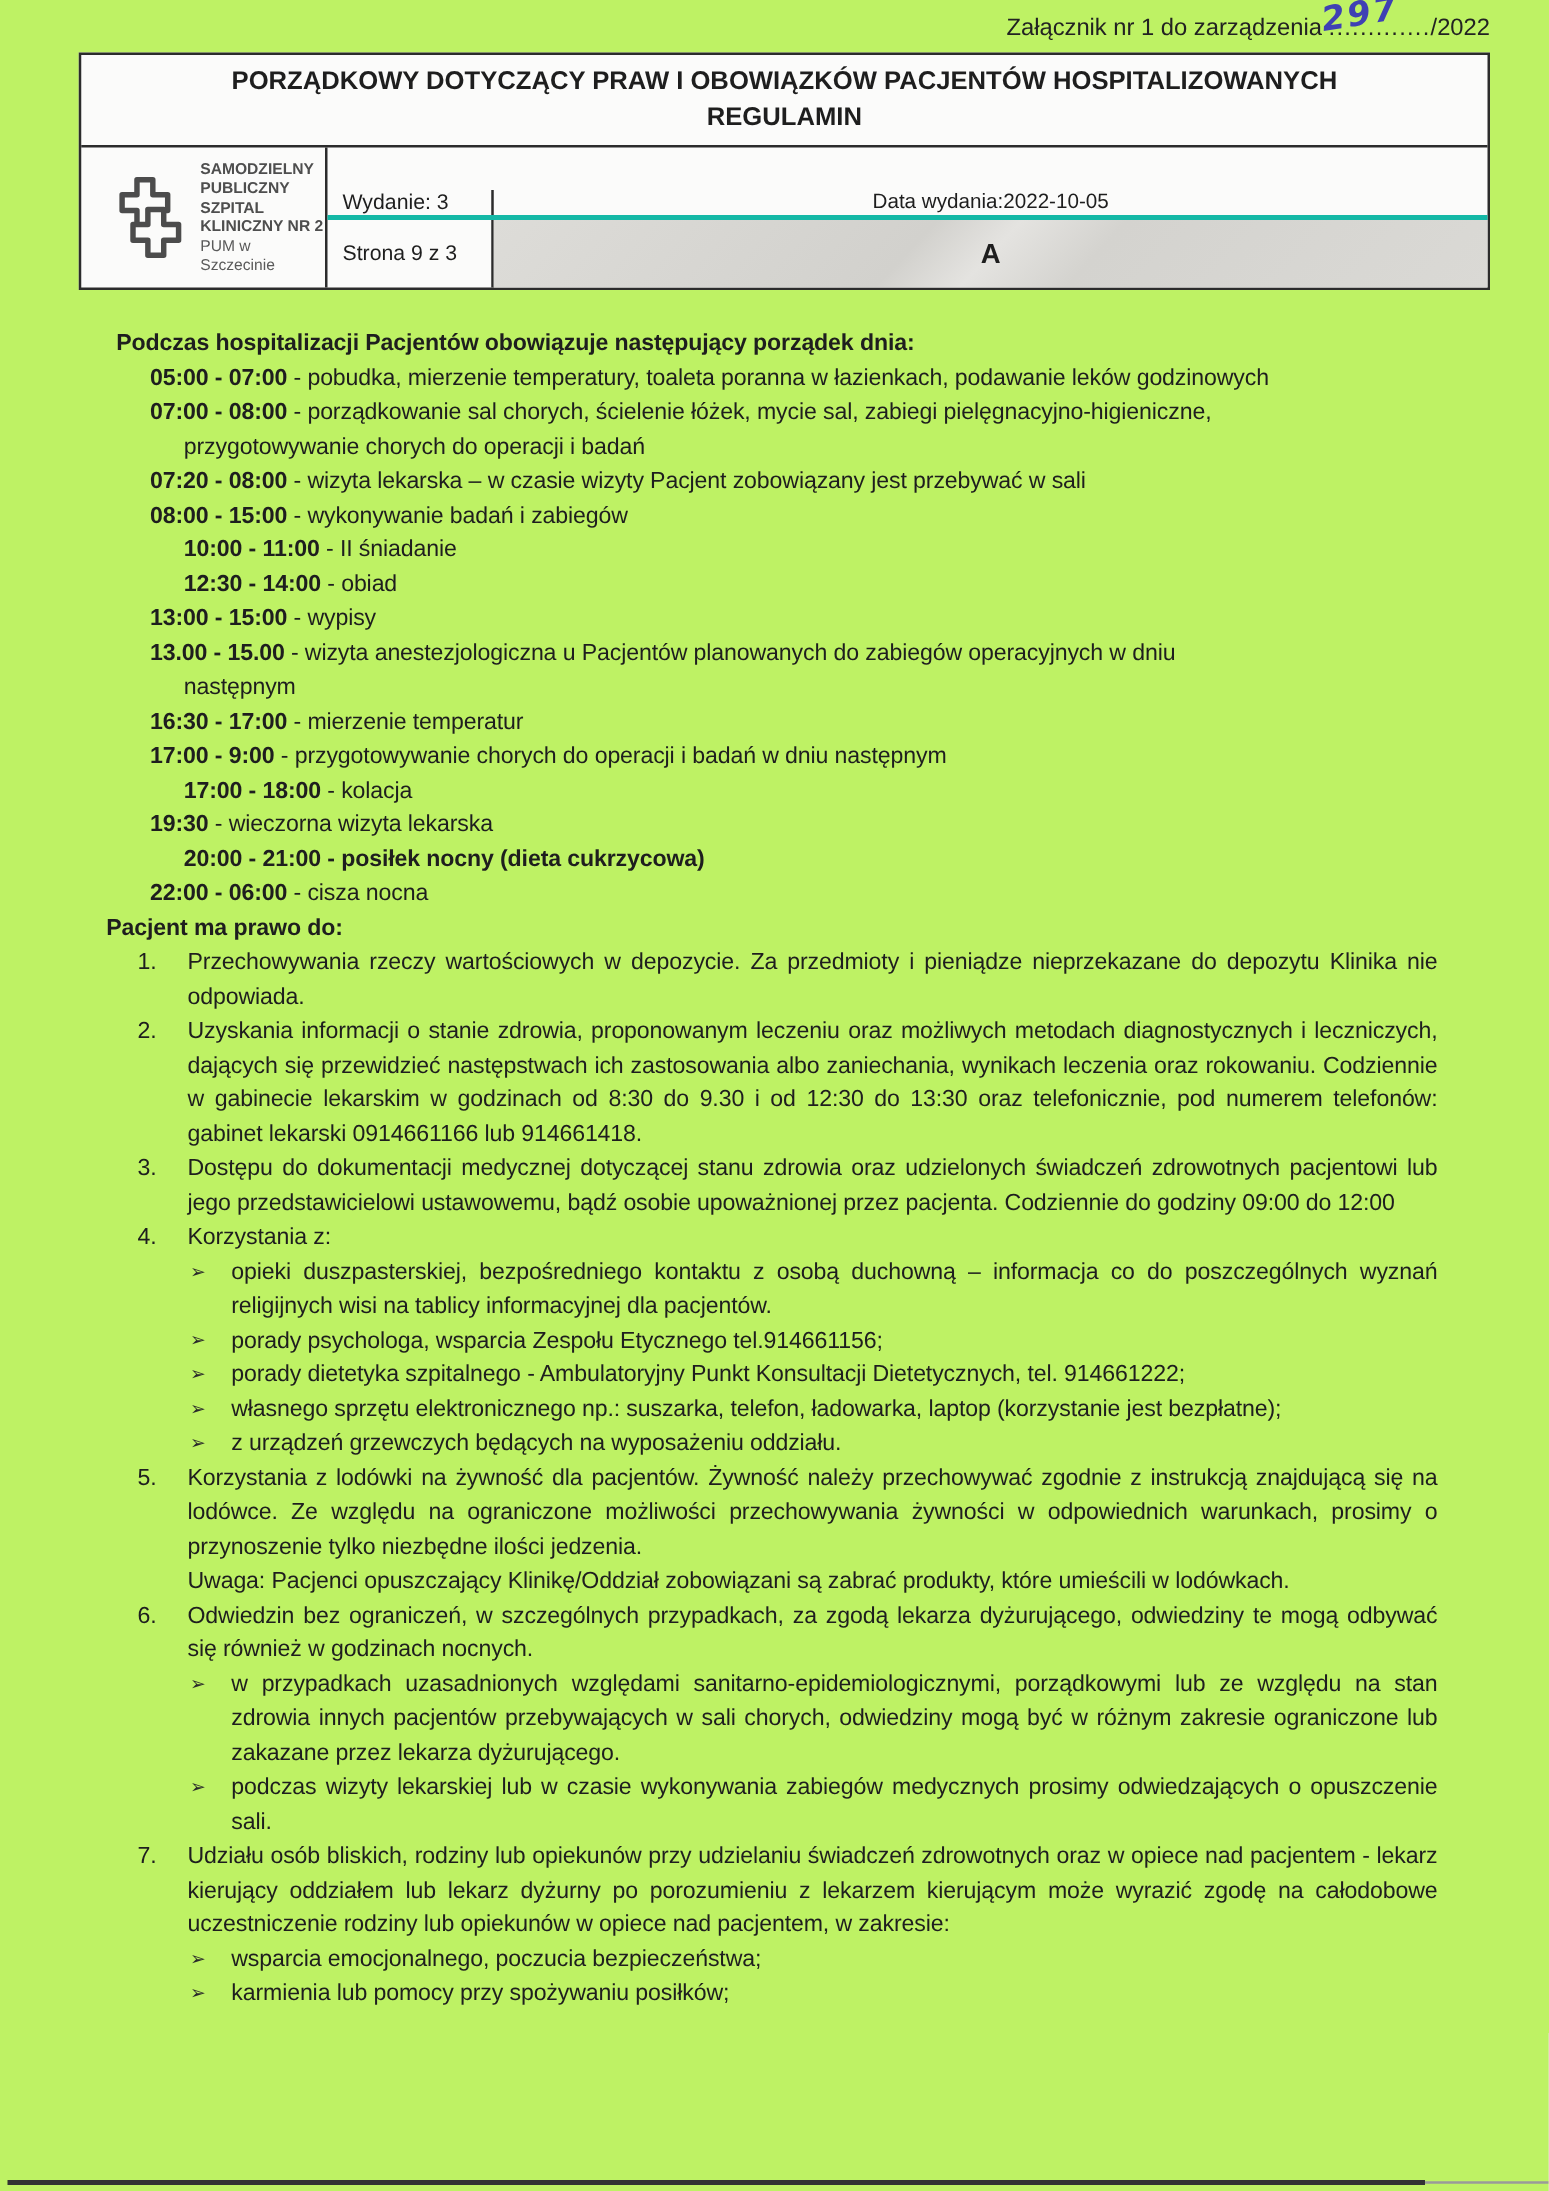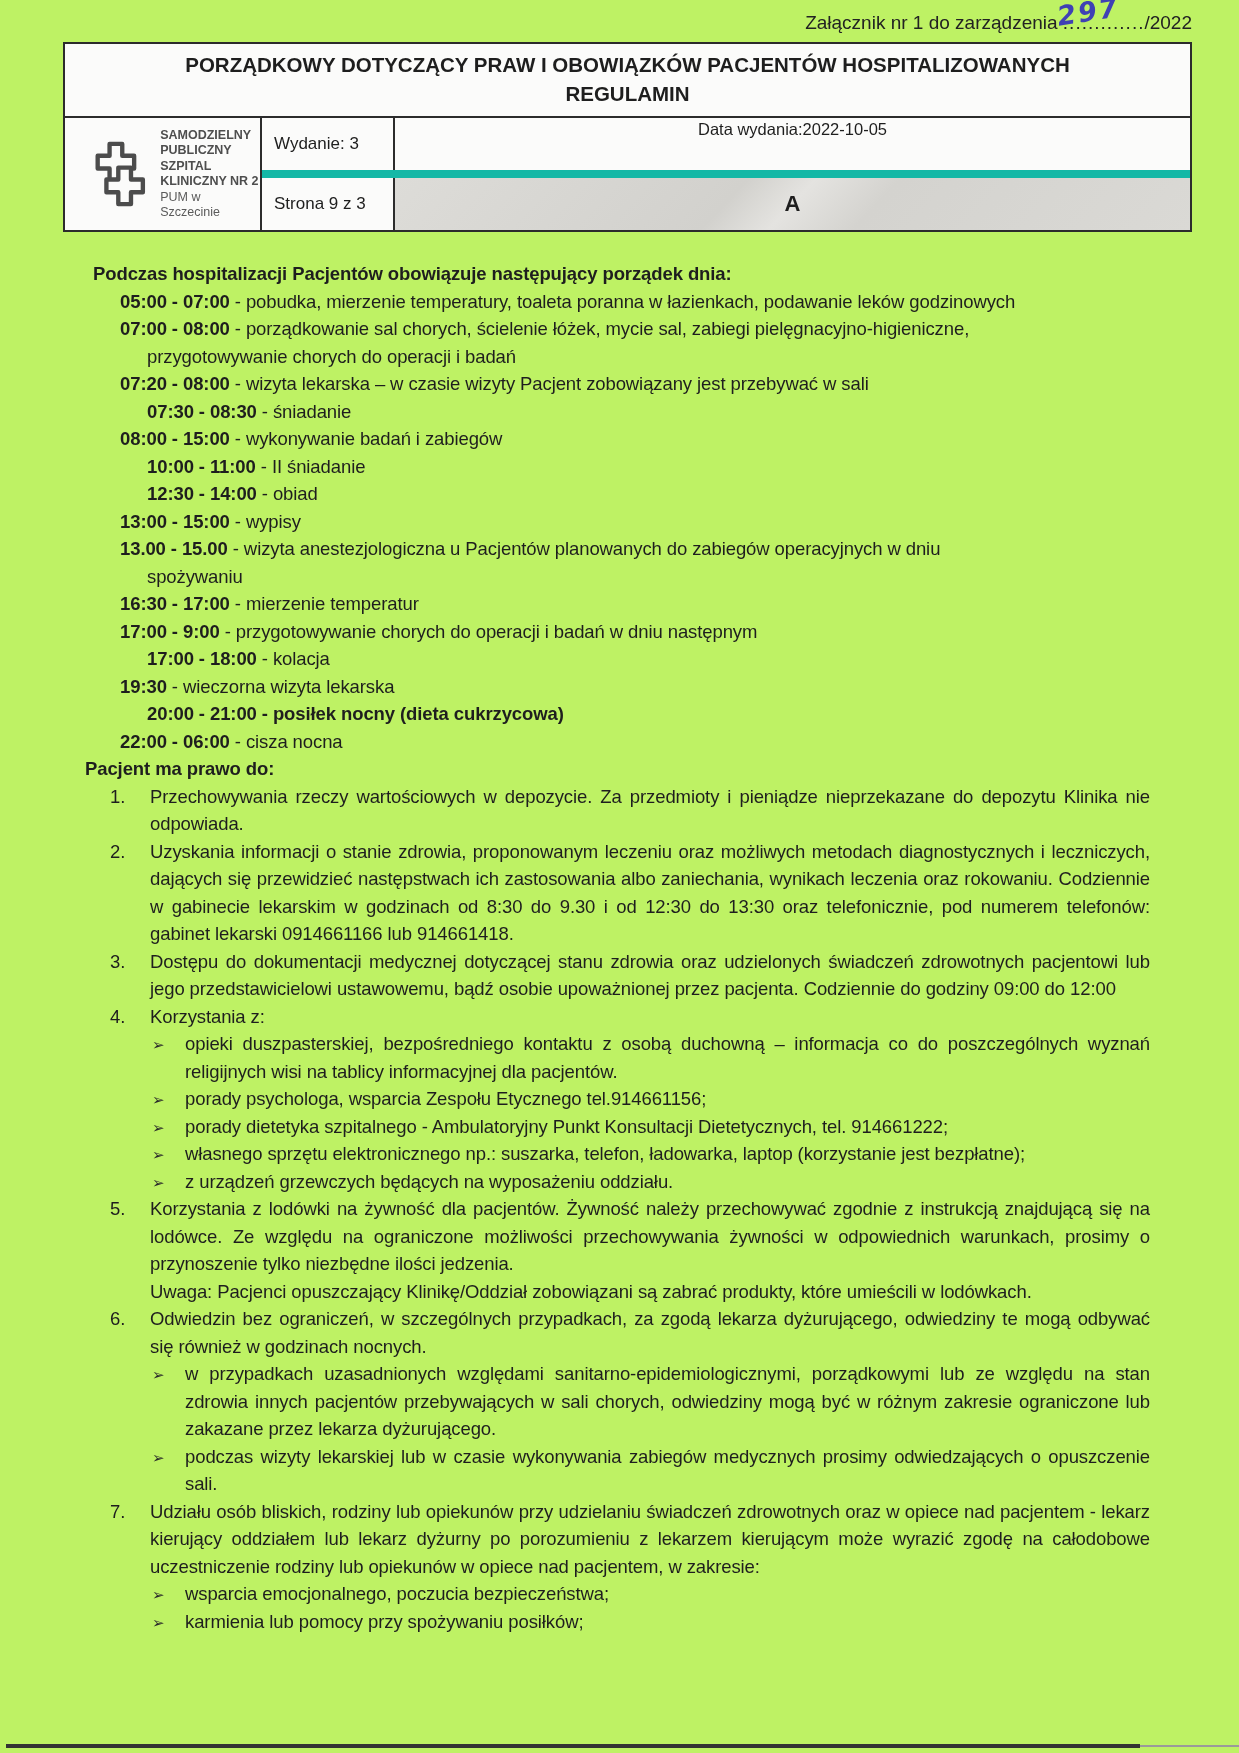--- a/index.html
+++ b/index.html
@@ -22,21 +22,21 @@
   
   .htable{position:absolute;top:42px;left:63px;width:1129px;border:2px solid #2c2c2c;box-sizing:border-box;background:#fbfbfa;}
   .title-row{border-bottom:2px solid #2c2c2c;text-align:center;padding:6px 0 8px;font-weight:bold;font-size:20.5px;line-height:29px;}
   .main-row{display:flex;height:112px;}
   .logo-cell{width:197px;border-right:2px solid #2c2c2c;display:flex;align-items:center;padding-left:20px;box-sizing:border-box;}
   .logo-text{margin-left:7px;font-size:12.5px;line-height:15.5px;color:#4e4e4e;font-weight:bold;}
   .logo-text .light{font-weight:normal;color:#5a5a5a;}
   .clinic-cell{width:645px;border-right:2px solid #2c2c2c;display:flex;flex-direction:column;justify-content:center;text-align:center;font-weight:bold;font-size:20.5px;line-height:31px;}
   .meta{flex:1;display:flex;flex-direction:column;}
   .meta-row{display:flex;flex:1;}
-  .meta-row.first{border-bottom:8px solid #14b8a6;}
+  .meta-row.first{border-bottom:4px solid #14b8a6;align-items:flex-end;}
   .cell-left{width:133px;border-right:2px solid #2c2c2c;display:flex;align-items:center;padding-left:12px;font-size:17px;box-sizing:border-box;}
   .cell-data{flex:1;text-align:center;font-size:16.5px;line-height:22px;display:flex;flex-direction:row;justify-content:center;}
   .cell-rev{
     flex:1;display:flex;align-items:center;justify-content:center;
     font-size:22px;font-weight:bold;
     background:linear-gradient(133deg,#dddcd8 0%,#d2d1cd 42%,#e4e3e0 50%,#d4d3cf 60%,#dad9d5 100%);
   }
   
   .content{position:absolute;top:260px;left:85px;width:1065px;font-size:18.5px;line-height:27.5px;letter-spacing:-0.1px;}
   .sched-heading{font-weight:bold;margin-left:8px;}
@@ -103,27 +103,26 @@
   </div>
 
   <div class="content">
 
     <div class="sched-heading">Podczas hospitalizacji  Pacjentów obowiązuje następujący porządek dnia:</div>
 
     <div class="sline ind1"><span class="t">05:00 - 07:00</span><span> - pobudka, mierzenie temperatury, toaleta poranna w łazienkach, podawanie leków godzinowych</span></div>
     <div class="sline ind1"><span class="t">07:00 - 08:00</span><span> - porządkowanie sal chorych, ścielenie łóżek, mycie sal, zabiegi pielęgnacyjno-higieniczne,</span></div>
     <div class="sline ind2">przygotowywanie chorych do operacji i badań</div>
     <div class="sline ind1"><span class="t">07:20 - 08:00</span><span>  - wizyta lekarska – w czasie wizyty Pacjent zobowiązany jest przebywać w sali</span></div>
-    <div class="sline ind2"><span class="t">07:30 - 08:30</span><span> -  śniadanie</span></div>
     <div class="sline ind1"><span class="t">08:00 - 15:00</span><span> - wykonywanie badań i zabiegów</span></div>
     <div class="sline ind2"><span class="t">10:00 - 11:00</span><span> - II śniadanie</span></div>
     <div class="sline ind2"><span class="t">12:30 - 14:00</span><span> - obiad</span></div>
     <div class="sline ind1"><span class="t">13:00 - 15:00</span><span> - wypisy</span></div>
     <div class="sline ind1"><span class="t">13.00 - 15.00</span><span>  - wizyta anestezjologiczna u Pacjentów planowanych do zabiegów operacyjnych w dniu</span></div>
-    <div class="sline ind2">spożywaniu</div>
+    <div class="sline ind2">następnym</div>
     <div class="sline ind1"><span class="t">16:30 - 17:00</span><span> - mierzenie temperatur</span></div>
     <div class="sline ind1"><span class="t">17:00 - 9:00</span><span> - przygotowywanie chorych do operacji i badań w dniu następnym</span></div>
     <div class="sline ind2"><span class="t">17:00 - 18:00</span><span> - kolacja</span></div>
     <div class="sline ind1"><span class="t">19:30</span><span> - wieczorna wizyta lekarska</span></div>
     <div class="sline ind2 allbold"><span class="t">20:00 - 21:00 - posiłek nocny (dieta cukrzycowa)</span></div>
     <div class="sline ind1"><span class="t">22:00 - 06:00</span><span> - cisza nocna</span></div>
 
     <div class="rights-heading">Pacjent ma prawo do:</div>
 
     <div class="ritem">

